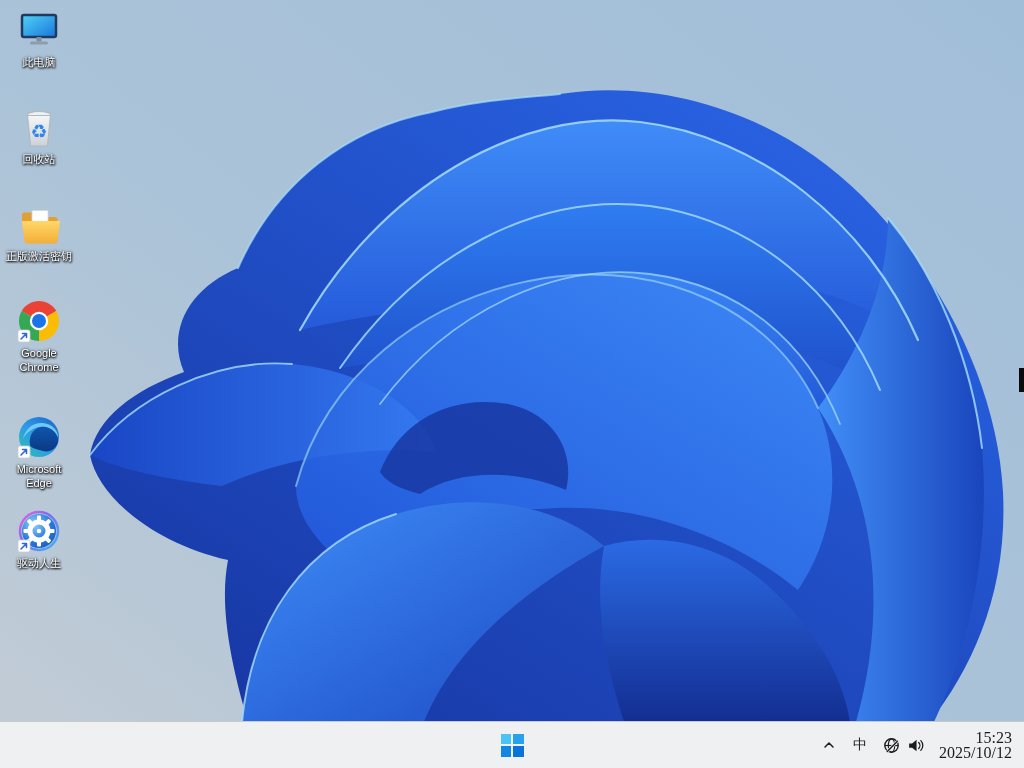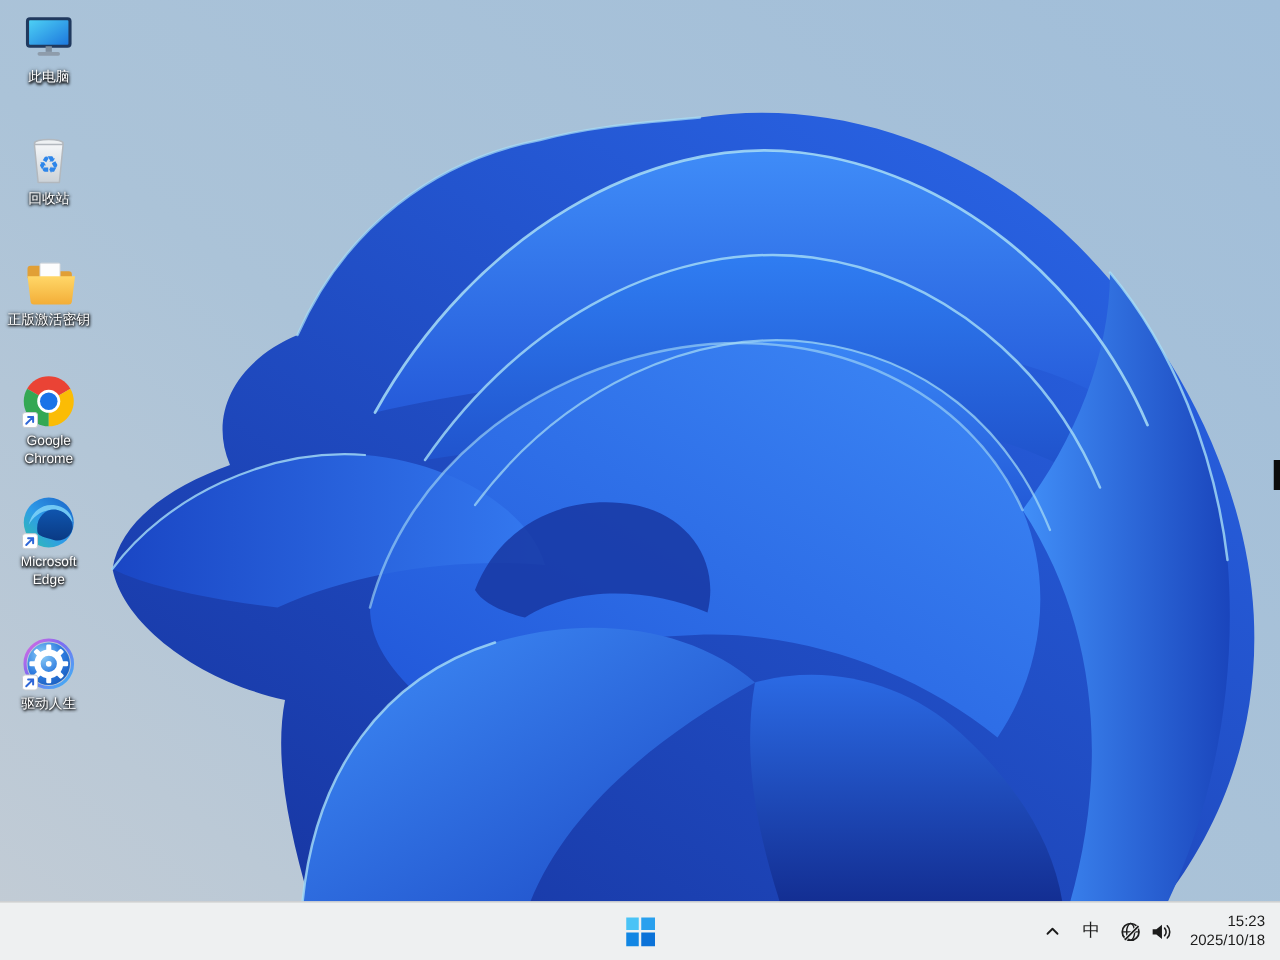--- a/index.html
+++ b/index.html
@@ -42,22 +42,22 @@
     position:absolute;right:0;top:0;bottom:0;display:flex;align-items:center;
     padding-right:10px;gap:2px;
   }
   .tray-btn{
     height:36px;display:flex;align-items:center;justify-content:center;
     border-radius:5px;padding:0 5px;cursor:pointer;color:#1c1c1c;
   }
   .ime{font-size:14px;min-width:22px;text-align:center;}
   .quick{gap:7px;}
   .clock{
-    margin-left:6px;text-align:right;font-size:12px;line-height:15px;color:#1c1c1c;
-    cursor:pointer;padding:2px 2px;
+    margin-left:6px;text-align:right;font-size:16px;line-height:15px;color:#1c1c1c;
+    cursor:pointer;padding:2px 2px;font-family:Liberation Serif, serif;
   }
   .edgebar{
     position:absolute;right:0;top:368px;width:5px;height:24px;background:#0b0b0b;
   }
 </style>
 </head>
 <body>
 
 <div class="screen">
 
@@ -190,21 +190,21 @@
             <stop offset="1" stop-color="#f3ae38"></stop>
         </linearGradient>
       </defs>
       <path d="M5,13 a2.5,2.5 0 0 1 2.5,-2.5 h9 l4.5,4.5 h17 a2.5,2.5 0 0 1 2.5,2.5 v3 H5 Z" fill="#e19f35"></path>
       <rect x="15" y="8.5" width="16" height="15" rx="1" fill="#fdfdfd" stroke="#d4d8dc" stroke-width="0.8"></rect>
       <path d="M5,19 H43 L40.5,39.5 a2.5,2.5 0 0 1 -2.5,2 H10 a2.5,2.5 0 0 1 -2.5,-2 Z" fill="url(#gFold)"></path>
     </svg>
     <div class="dlabel">正版激活密钥</div>
   </div>
 
-  <div class="dicon" style="top:396px">
+  <div class="dicon" style="top:415px">
     <svg width="44" height="44" viewBox="0 0 44 44">
       <defs>
         <linearGradient id="gEdgeBase" x1="0" y1="1" x2="1" y2="0">
           <stop offset="0" stop-color="#2fc3a8"></stop>
             <stop offset="0.45" stop-color="#2e9be8"></stop>
           <stop offset="1" stop-color="#1b63c8"></stop>
         </linearGradient>
         <linearGradient id="gEdgeIn" x1="0" y1="0" x2="0" y2="1">
           <stop offset="0" stop-color="#0f55ae"></stop>
             <stop offset="1" stop-color="#0a3a84"></stop>
@@ -289,19 +289,19 @@
           <line x1="4" y1="13.6" x2="13.6" y2="4" stroke="#1c1c1c" stroke-width="1.3" stroke-linecap="round"></line>
         </svg>
         <svg width="17" height="17" viewBox="0 0 16 16">
           <path d="M2,6 h2.8 L9,2.6 V13.4 L4.8,10 H2 Z" fill="#1c1c1c"></path>
           <path d="M11,5.2 a4,4 0 0 1 0,5.6 M13,3.4 a6.6,6.6 0 0 1 0,9.2" fill="none" stroke="#1c1c1c" stroke-width="1.2" stroke-linecap="round"></path>
         </svg>
       </div>
 
       <div class="clock">
         <div>15:23</div>
-        <div>2025/10/18</div>
+        <div>2025/10/12</div>
       </div>
 
     </div>
   </div>
 
 </div>
 
 </body></html>

